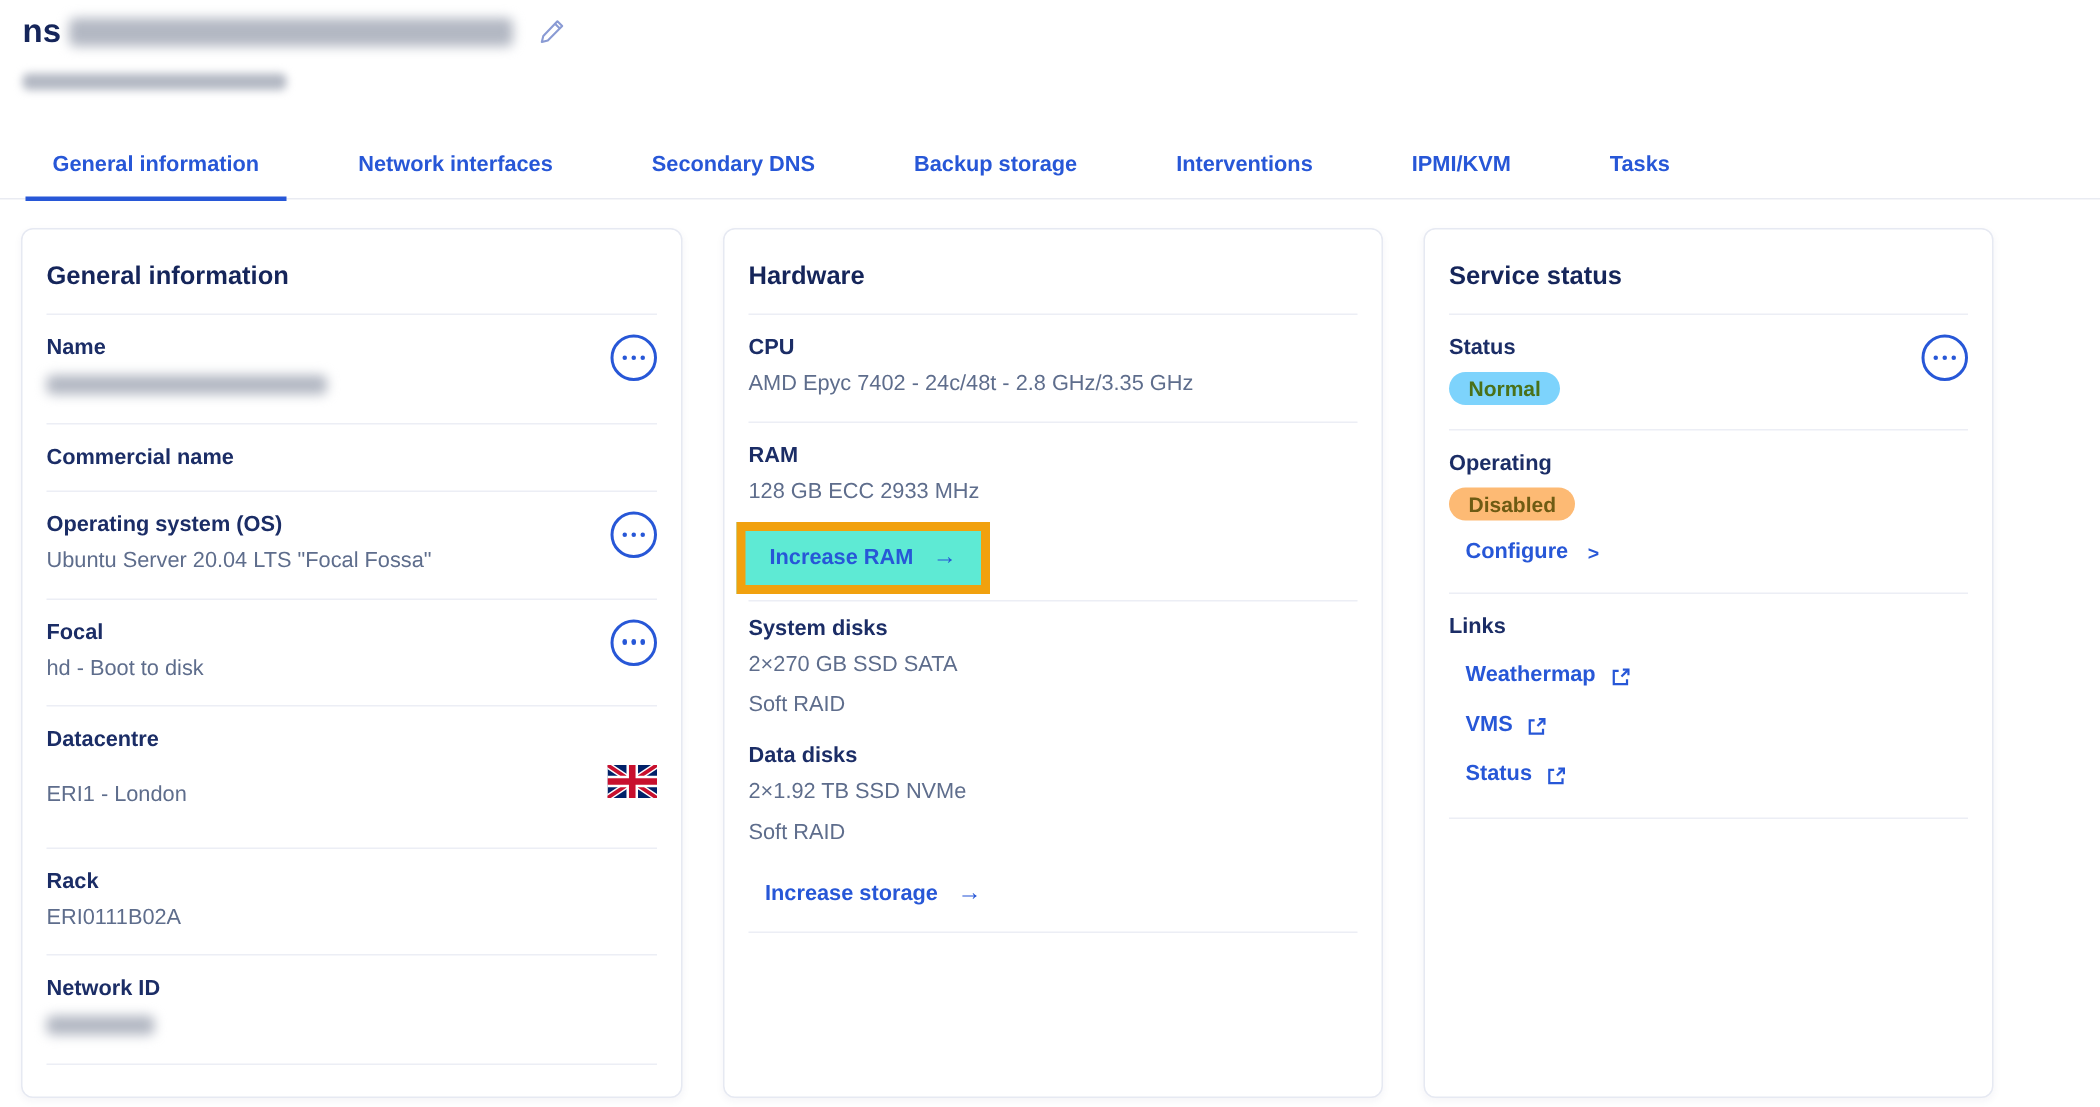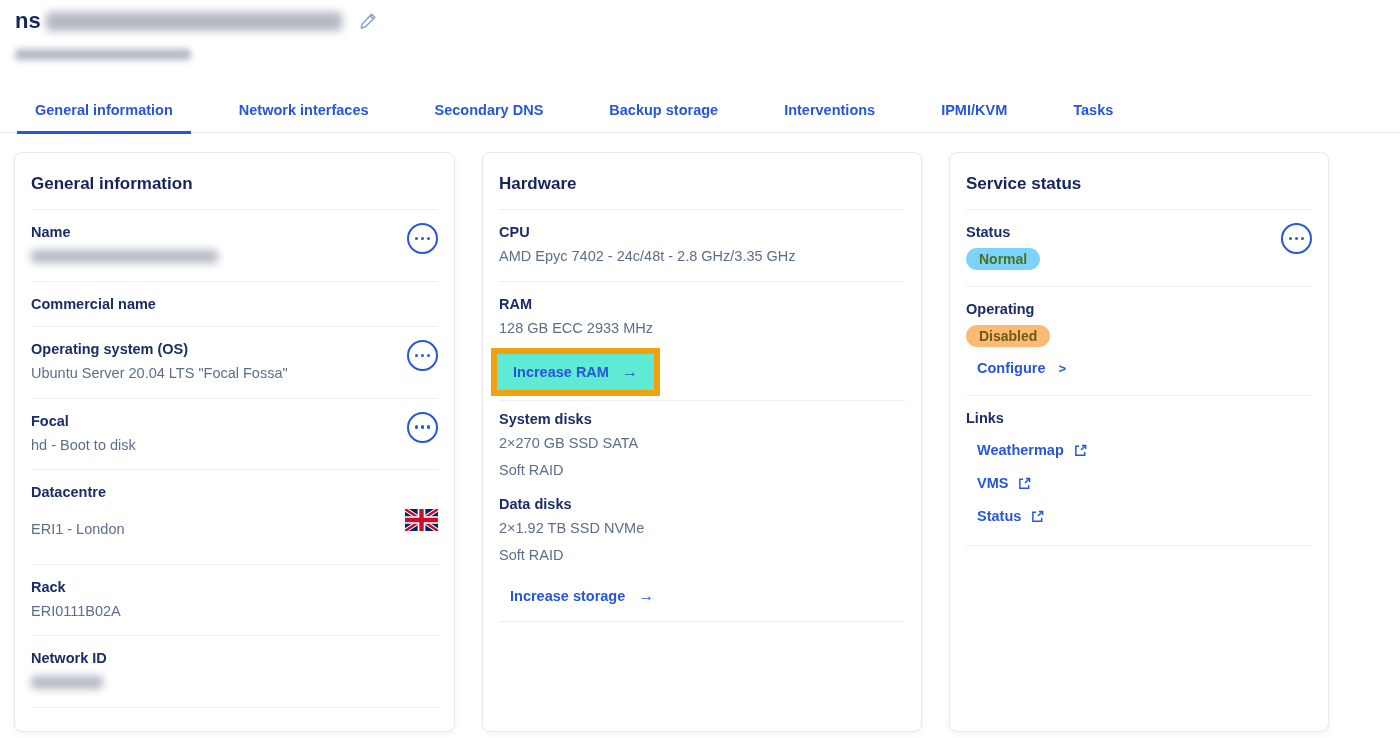--- a/index.html
+++ b/index.html
@@ -69,21 +69,21 @@
   .indent{margin-left:11px;}
   
   .hl-box{display:inline-block;border:6px solid var(--orange);margin:10px 0 0 -8px;background:#5eead4;}
   .hl-box .action-link{padding:9px 16px;}
   
   .badge{display:inline-block;font-size:14px;font-weight:700;padding:3px 13px;border-radius:12px;margin-top:8px;}
   .badge.green{background:#7dd3fc;color:#4a7119;}
   .badge.yellow{background:#fdba74;color:#6e5b13;}
   .config-link{margin-top:12px;}
   .ext-link-row{margin-top:15px;}
-  .ext-link{display:inline-flex;align-items:center;gap:10px;color:var(--blue);font-weight:700;font-size:14.5px;cursor:pointer;text-decoration:none;}
+  .ext-link{display:inline-flex;align-items:flex-end;gap:10px;color:var(--blue);font-weight:700;font-size:14.5px;cursor:pointer;text-decoration:none;}
   
   .row.tight{padding-top:10px;padding-bottom:6px;}
   .row.ram-row{padding-bottom:4px;}
   .row.action-row{padding-top:16px;padding-bottom:16px;}
 </style>
 </head>
 <body>
 
 <div class="header">
   <div class="title-row">

